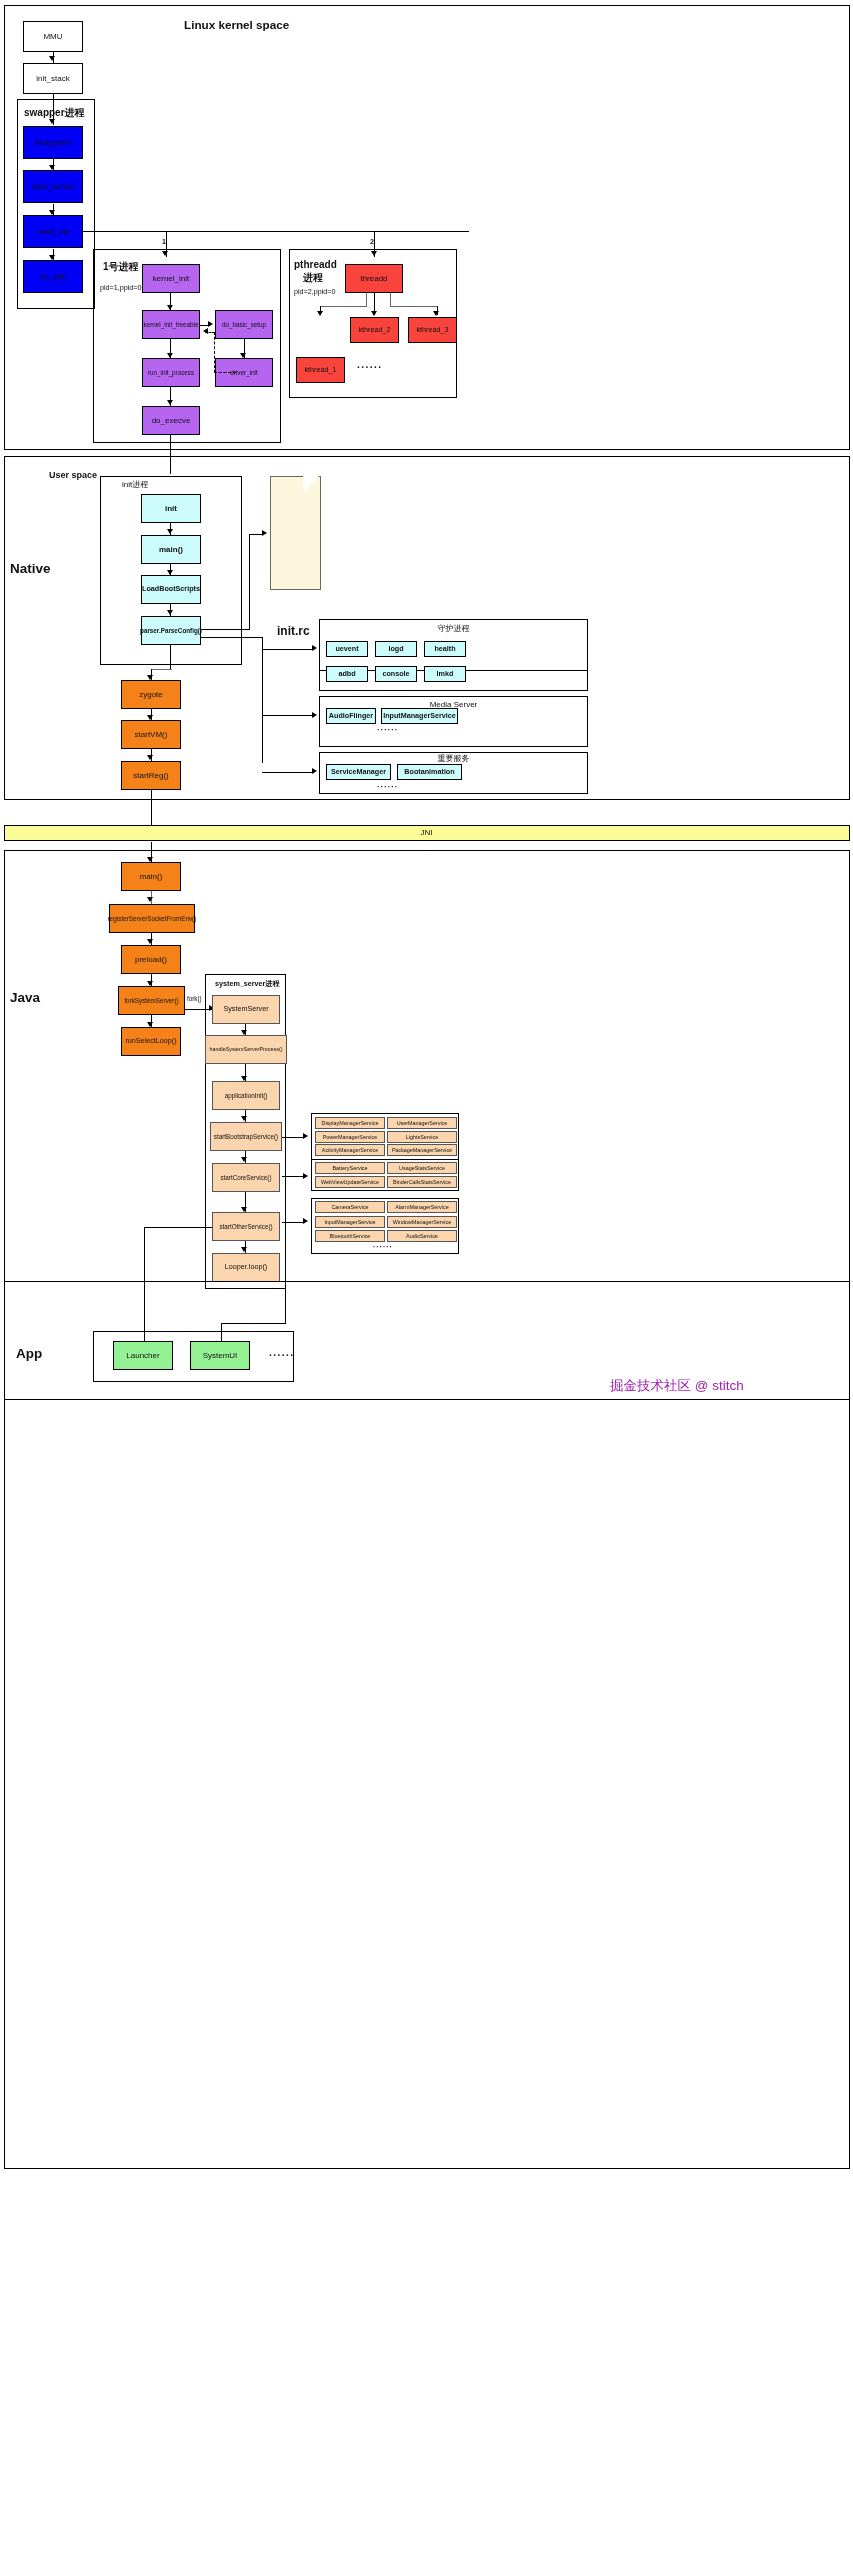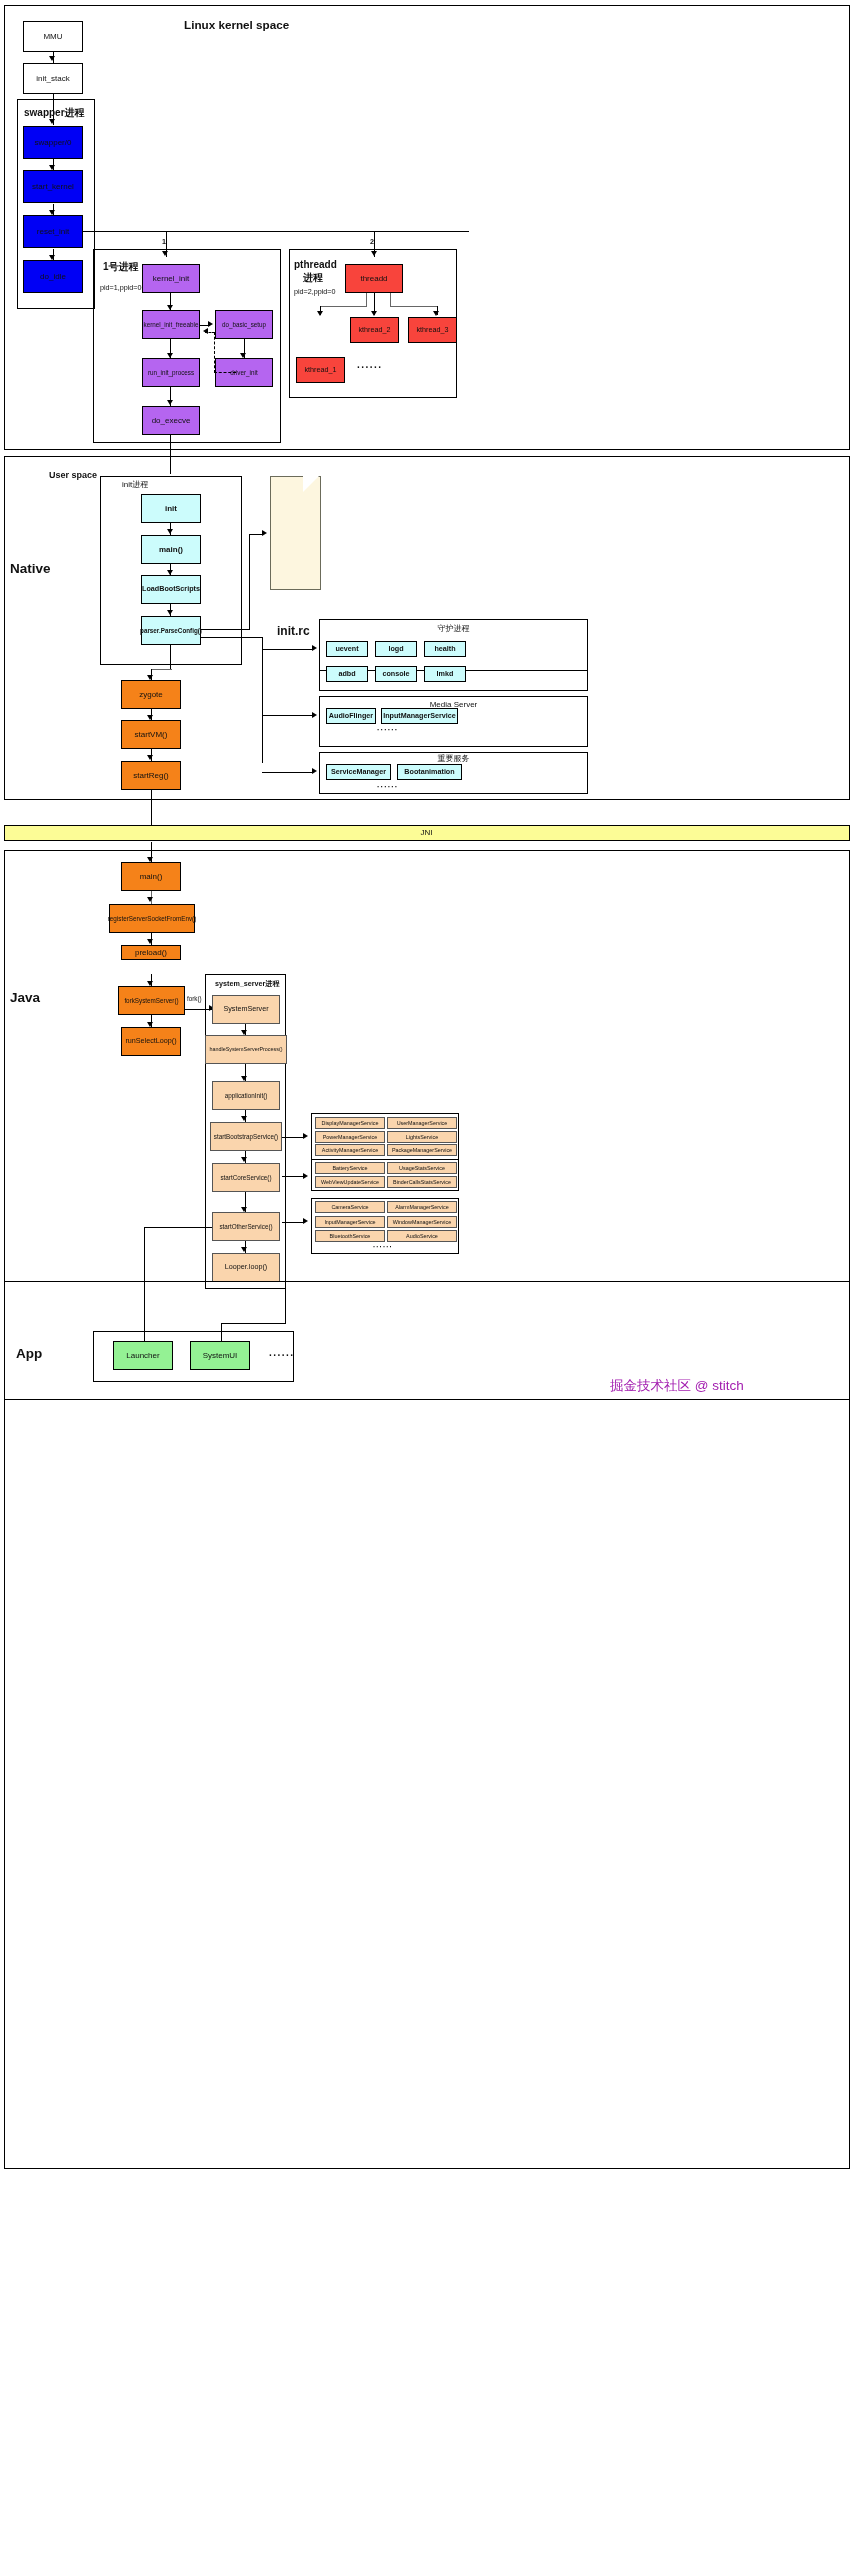--- a/index.html
+++ b/index.html
@@ -214,21 +214,21 @@
 
   <div class="seg vline" style="left:151px;top:842px;height:21.5px;"></div>
   <div class="arrow arrow-d" style="left:147px;top:857px;"></div>
 
   <div class="box orange" style="left:121px;top:862px;width:60px;height:29px;">main()</div>
   <div class="seg vline gray" style="left:151px;top:891px;height:12.6px;"></div>
   <div class="arrow arrow-d" style="left:147px;top:897px;"></div>
   <div class="box orange" style="left:109px;top:904px;width:86px;height:29px;font-size:6.3px;">registerServerSocketFromEnv()</div>
   <div class="seg vline" style="left:151px;top:932px;height:13.5px;"></div>
   <div class="arrow arrow-d" style="left:147px;top:939px;"></div>
-  <div class="box orange" style="left:121px;top:945px;width:60px;height:15px;">preload()</div>
+  <div class="box orange" style="left:121px;top:945px;width:60px;height:29px;">preload()</div>
   <div class="seg vline" style="left:151px;top:974px;height:13.5px;"></div>
   <div class="arrow arrow-d" style="left:147px;top:981px;"></div>
   <div class="box orange" style="left:118px;top:986px;width:67px;height:29px;font-size:6.3px;">forkSystemServer()</div>
   <div class="seg vline" style="left:151px;top:1015px;height:13.5px;"></div>
   <div class="arrow arrow-d" style="left:147px;top:1022px;"></div>
   <div class="box orange" style="left:121px;top:1027px;width:60px;height:29px;font-size:7.2px;">runSelectLoop()</div>
 
   <div class="lbl" style="left:187px;top:995px;font-size:6.3px;">fork()</div>
   <div class="seg hline" style="left:185px;top:1009px;width:27px;"></div>
   <div class="arrow arrow-r" style="left:209px;top:1005px;"></div>

